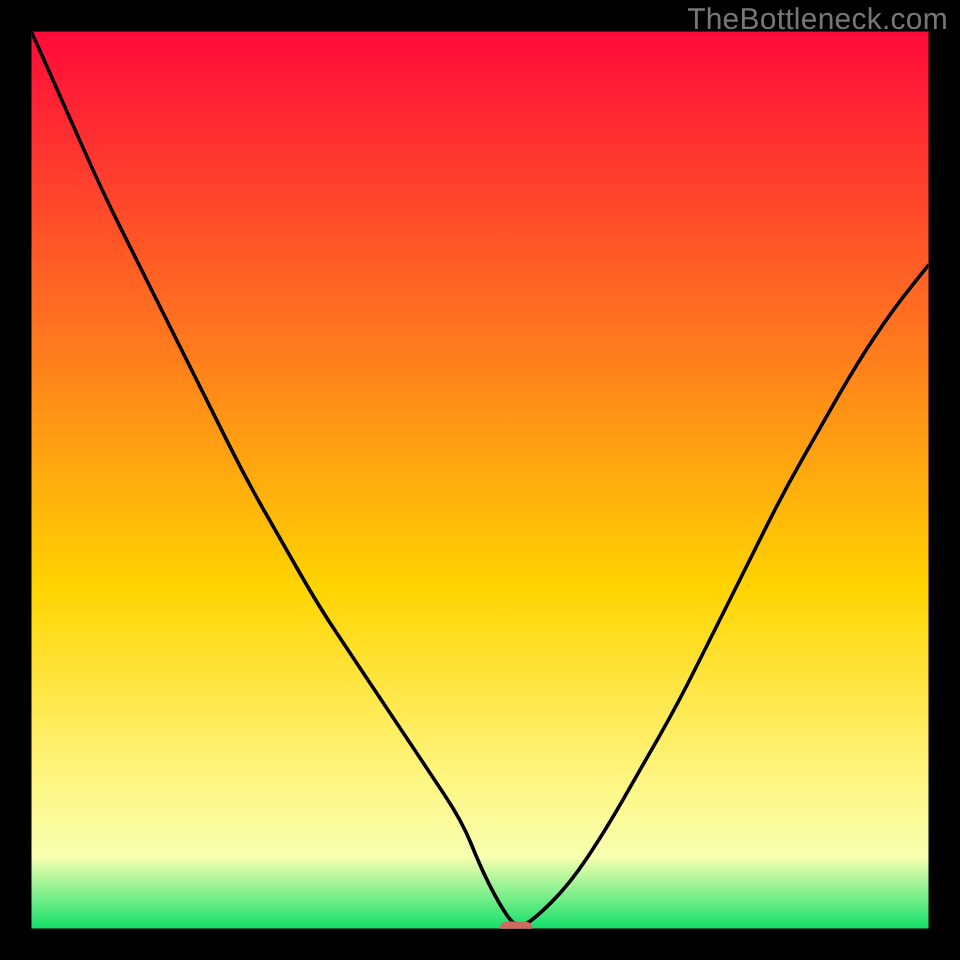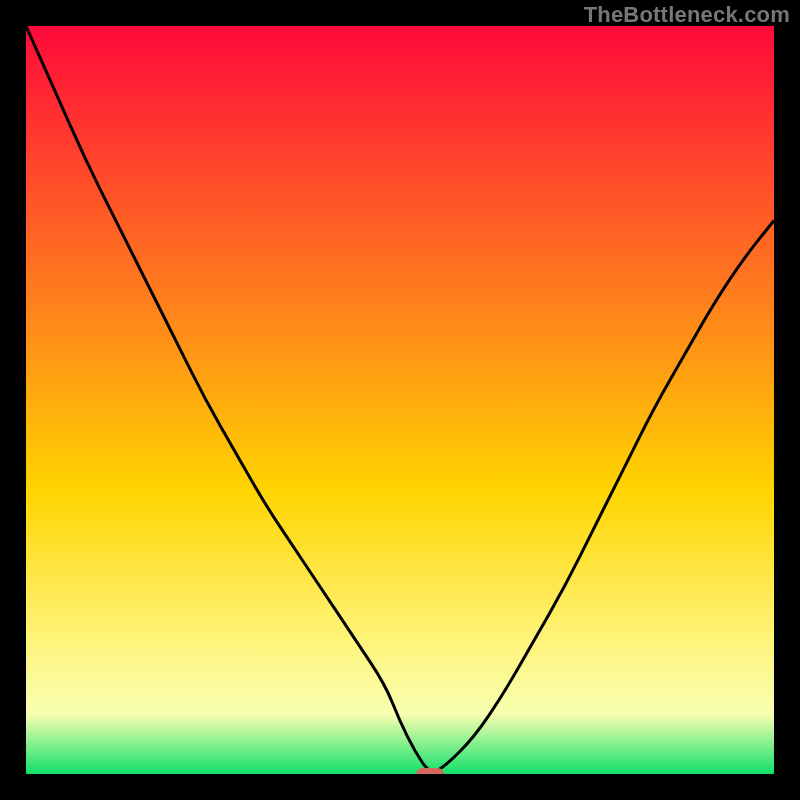--- a/index.html
+++ b/index.html
@@ -15,22 +15,22 @@
     position: relative;
     width: 800px;
     height: 800px;
     background: #000;
   }
   .attribution {
     position: absolute;
     top: 2px;
     right: 10px;
     color: #777;
-    font-size: 22px;
-    font-weight: 700;
+    font-size: 25px;
+    font-weight: 400;
     letter-spacing: 0.2px;
     user-select: none;
   }
   .plot-area {
     position: absolute;
     left: 26px;
     top: 26px;
     width: 748px;
     height: 748px;
     overflow: hidden;

